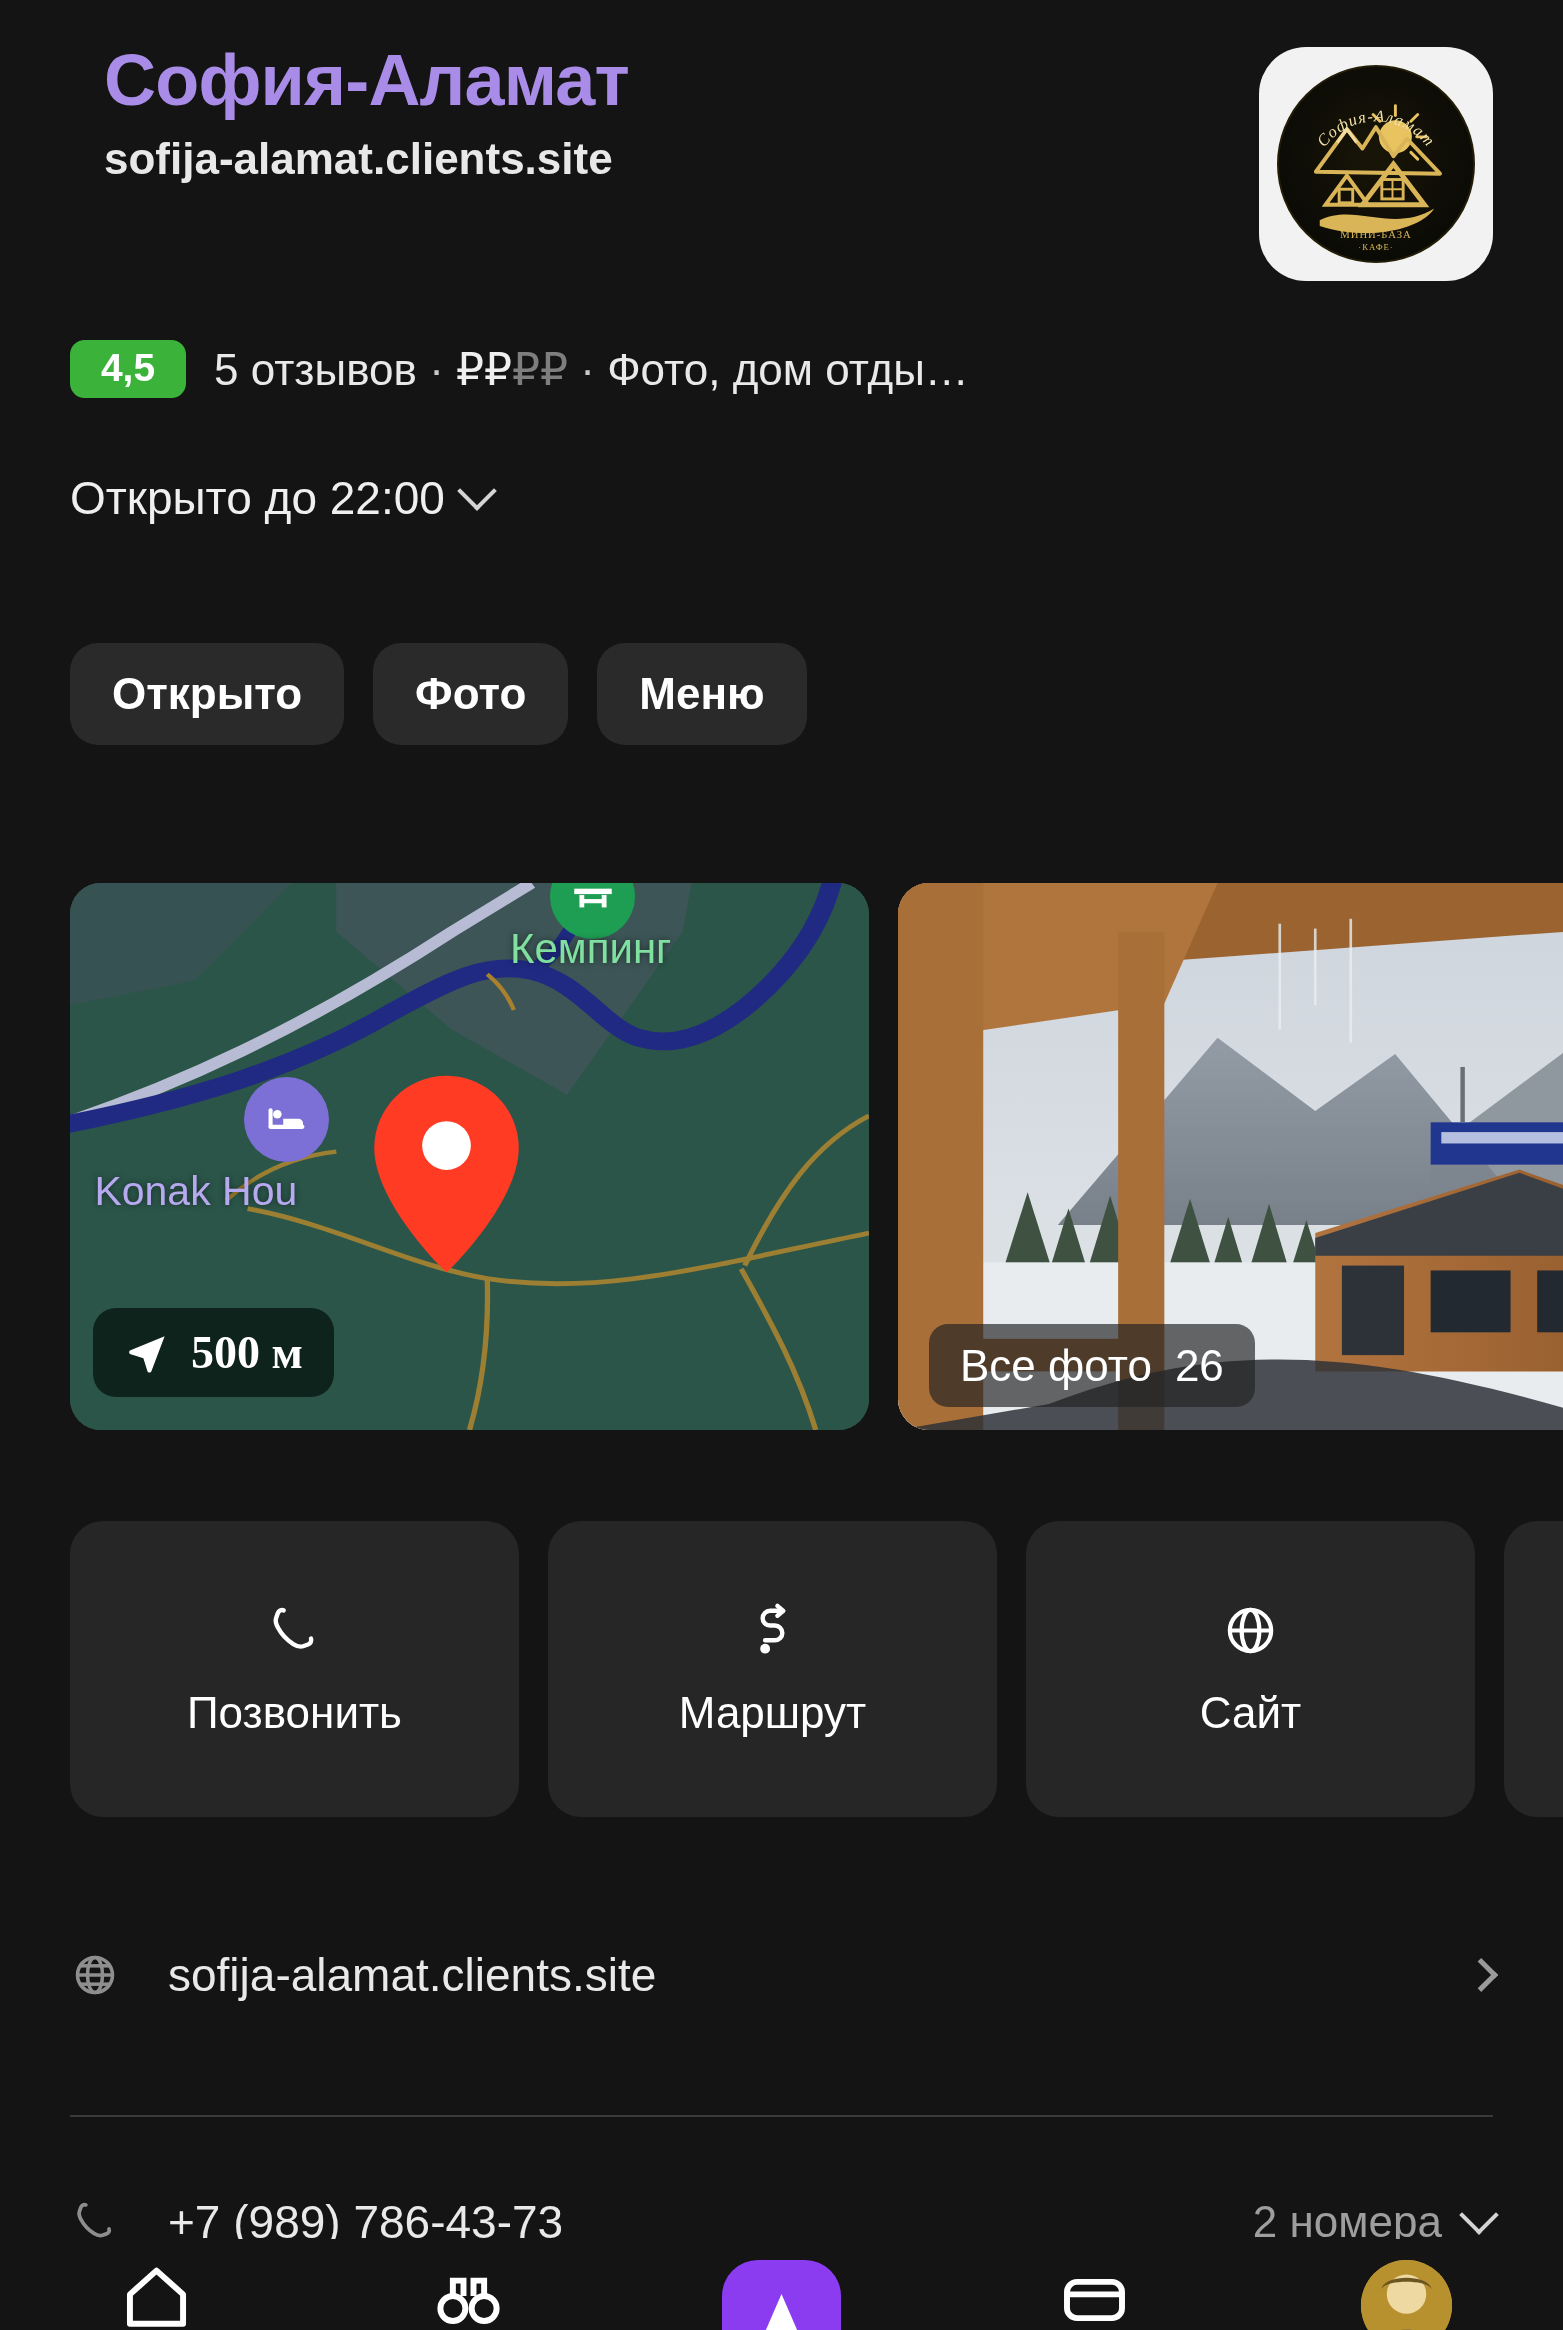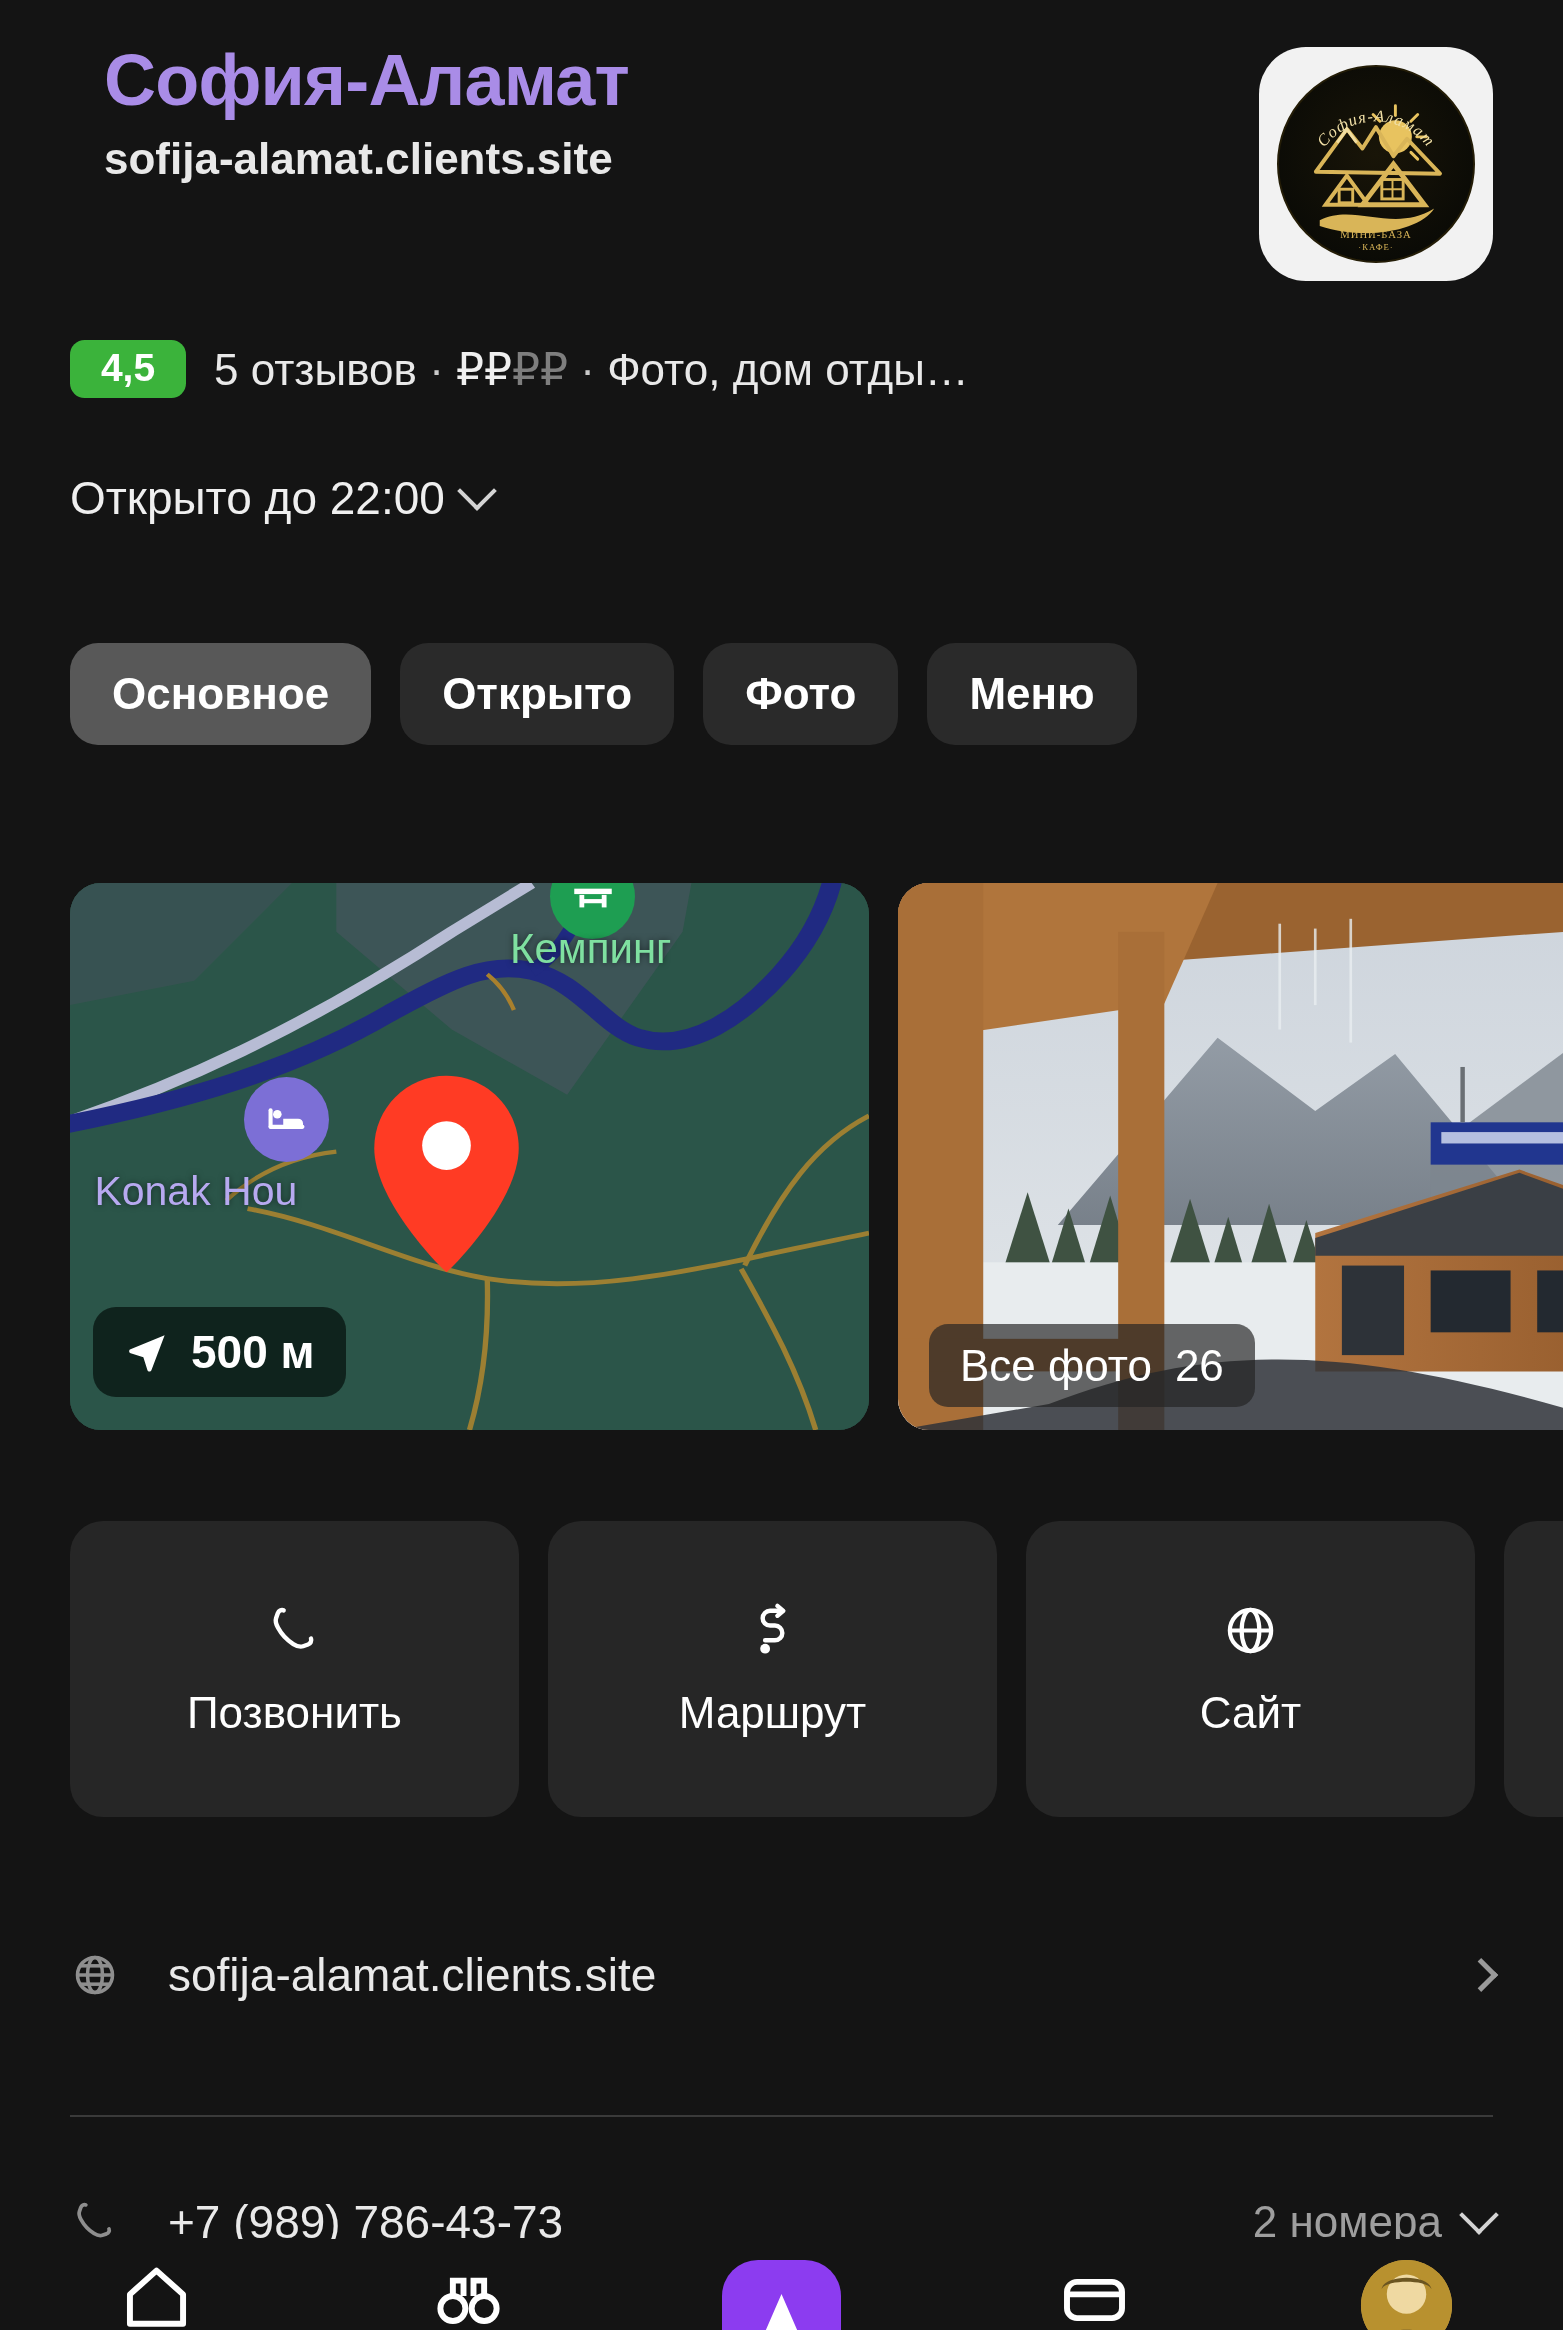--- a/index.html
+++ b/index.html
@@ -173,21 +173,21 @@
   .pin {
     position: absolute; left: 301px; top: 189px;
     width: 151px; height: 204px;
   }
   .dist-chip {
     position: absolute; left: 23px; bottom: 33px;
     background: rgba(10,24,20,.82);
     border-radius: 23px;
     padding: 18px 31px;
     display: flex; align-items: center; gap: 21px;
-    color: #fff; font-size: 46px; font-weight: 700;
+    color: #fff; font-size: 46px; font-weight: 700; font-family: Liberation Serif, serif;
   }
 
   
   .photo-1, .photo-2 { position: absolute; inset: 0; }
   .photo-1 svg, .photo-2 svg { position: absolute; inset: 0; width: 100%; height: 100%; }
   .photo-pill {
     position: absolute; left: 31px; bottom: 23px;
     background: rgba(35,35,35,.68);
     border-radius: 19px;
     padding: 16.3px 31px;
@@ -317,21 +317,20 @@
       <span>Фото, дом отды…</span>
     </div>
   </div>
 
   <div class="hours-row">
     <span>Открыто до 22:00</span>
     <span class="chev-d"></span>
   </div>
 
   <div class="tabs">
-    <div class="tab active">Основное</div>
     <div class="tab">Открыто</div>
     <div class="tab">Фото</div>
     <div class="tab">Меню</div>
   </div>
 
   <div class="media">
 
     <div class="card">
       <div class="map-bg">
         <svg viewBox="0 0 900 672" preserveAspectRatio="none">

